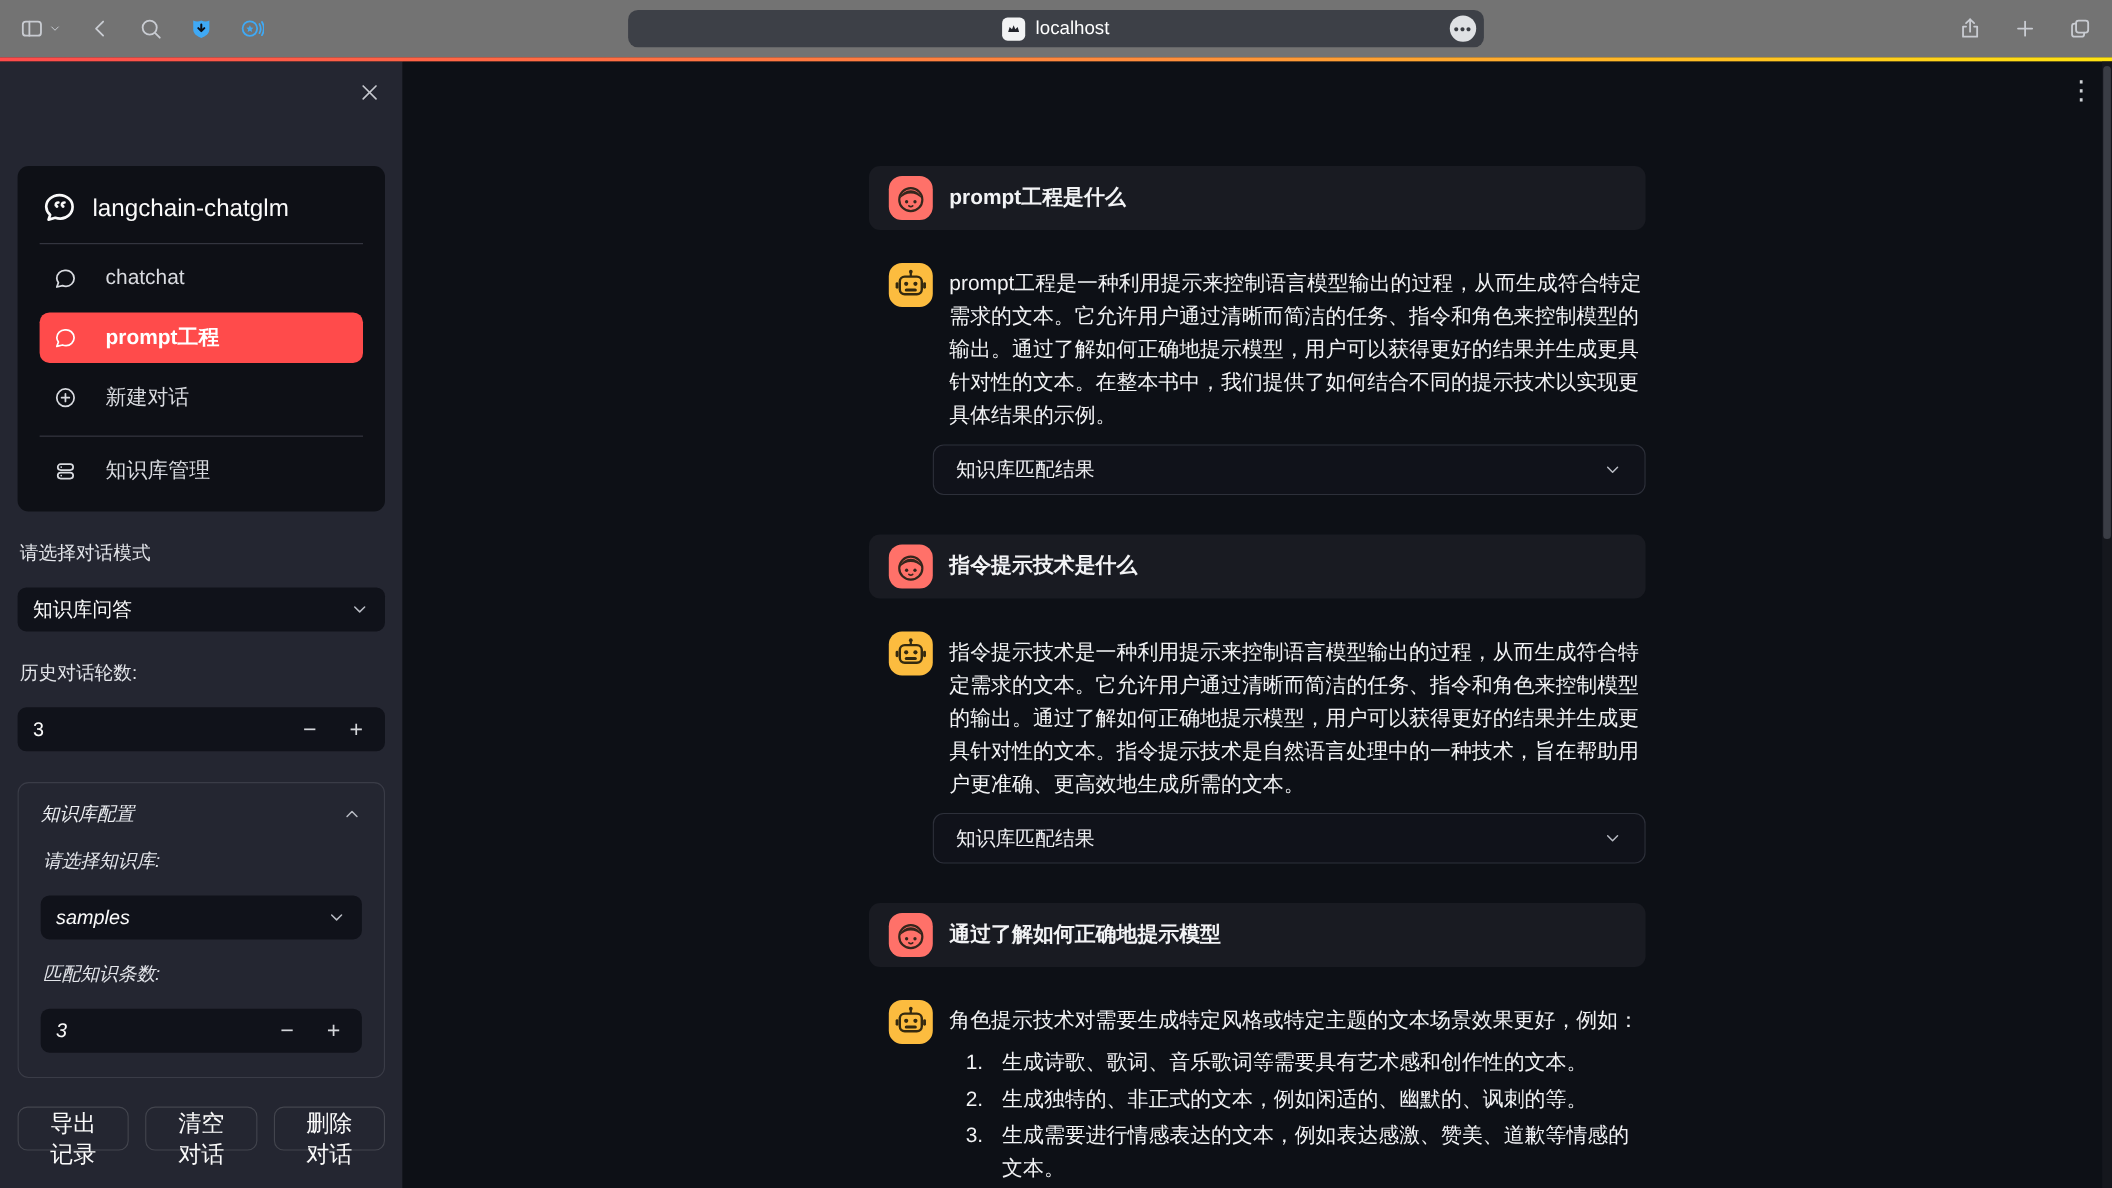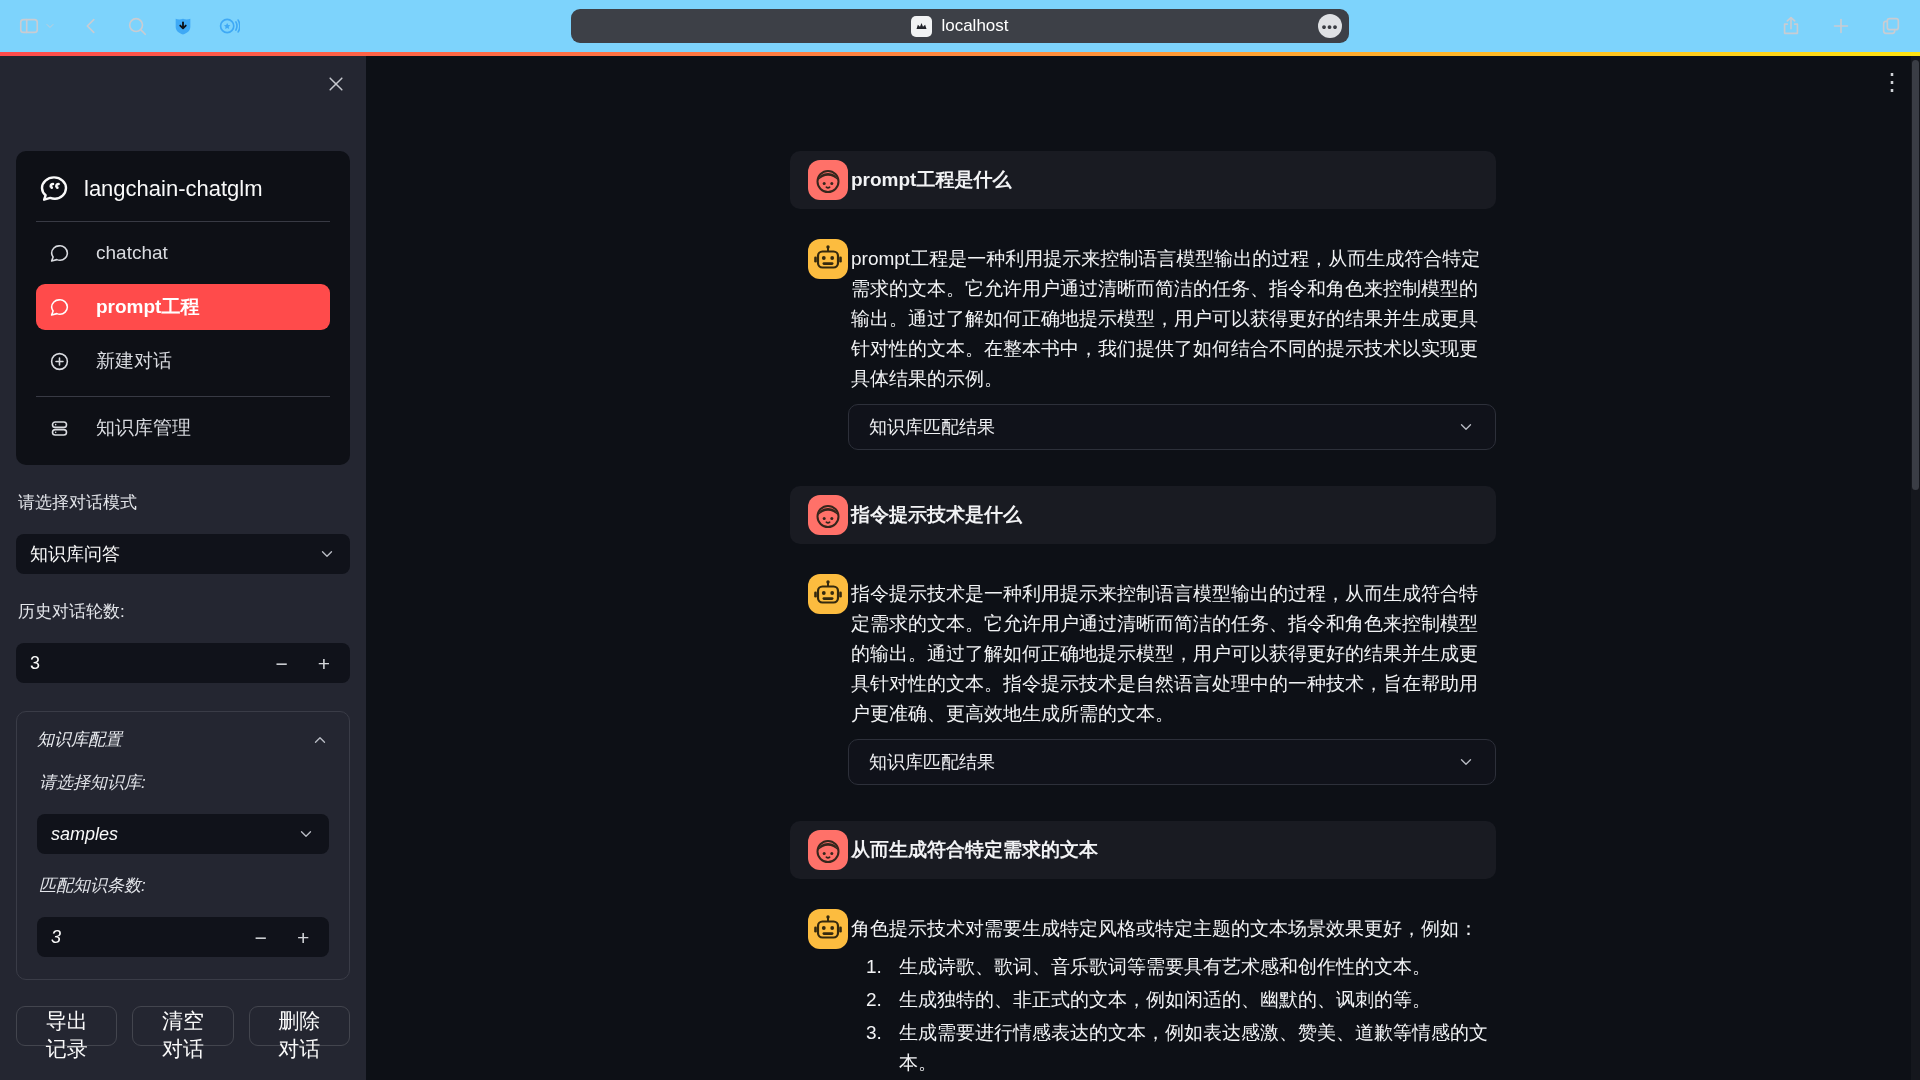--- a/index.html
+++ b/index.html
@@ -1,20 +1,20 @@
 <!DOCTYPE html>
 <html><head>
 <meta charset="utf-8">
 <style>
   * { margin:0; padding:0; box-sizing:border-box; }
   html,body { width:1920px; height:1080px; overflow:hidden; background:#0d1016;
               font-family:"Liberation Sans","DejaVu Sans",sans-serif; }
 
   
-  .browser-bar { position:relative; height:52px; background:#7dd3fc; display:flex;
+  .browser-bar { position:relative; height:52px; background:#737373; display:flex;
                  align-items:center; padding:0 18px; color:#c9ccd2; }
   .tb-group { display:flex; align-items:center; gap:26px; }
   .tb-left { gap:24px; }
   .ic { fill:none; stroke:currentColor; stroke-width:1.8; stroke-linecap:round; stroke-linejoin:round; }
   .tb-ic { width:22px; height:22px; display:block; }
   .panel-wrap { display:flex; align-items:center; gap:4px; }
   .chev-mini { width:12px; height:12px; }
   .url-pill { position:absolute; left:50%; top:9px; transform:translateX(-50%);
               width:778px; height:34px; background:#3d4047; border-radius:9px;
               display:flex; align-items:center; justify-content:center; gap:9px;
@@ -67,21 +67,21 @@
               font-family:inherit; }
 
   
   .main { position:relative; flex:1; background:#0d1016; }
   .kebab { position:absolute; top:12px; right:16px; color:#cfd2d6; font-size:24px; cursor:pointer; }
   .scroll-track { position:absolute; right:0; top:0; bottom:0; width:9px; background:#15171d; }
   .scroll-thumb { position:absolute; right:1px; top:4px; width:7px; height:430px;
                   background:#3a3d45; border-radius:4px; }
 
   .chat-col { width:706px; margin:0 auto; padding-top:95px; }
-  .msg { display:flex; gap:3px; }
+  .msg { display:flex; gap:15px; }
   .msg.user { background:#191b22; border-radius:10px; padding:9px 20px 9px 18px;
               align-items:center; font-weight:bold; }
   .msg.assistant { padding:0 0 0 18px; margin-top:30px; align-items:flex-start; }
   .avatar { width:40px; height:40px; border-radius:12px; flex:none;
             display:flex; align-items:center; justify-content:center; }
   .avatar.user { background:#ff7169; }
   .avatar.assistant { background:#fcbc3f; }
   .avatar svg { width:40px; height:40px; }
   .msg-body { color:#f2f3f5; font-size:19px; line-height:30px; padding-top:5px; }
   .msg.user .msg-body { padding-top:0; }
@@ -341,21 +341,21 @@
             <div class="avatar user">
               <svg viewBox="0 0 40 40">
                 <circle cx="20" cy="21.5" r="10.5" fill="none" stroke="#35261c" stroke-width="2"></circle>
                 <path d="M9.8 20.5 A10.7 10.7 0 0 1 30.2 20.5 Q25.5 15.8 20 15.8 Q14.5 15.8 9.8 20.5 Z" fill="#35261c"></path>
                 <circle cx="16.2" cy="23.4" r="1.5" fill="#35261c"></circle>
                 <circle cx="23.8" cy="23.4" r="1.5" fill="#35261c"></circle>
                 <path d="M18.3 27.2 q1.7 1.4 3.4 0" fill="none" stroke="#35261c" stroke-width="1.6" stroke-linecap="round"></path>
               </svg>
             </div>
             <div class="msg-body">
-              <div>从而生成符合特定需求的文本</div>
+              <div>通过了解如何正确地提示模型</div>
             </div>
           </div>
           <div class="msg assistant">
             <div class="avatar assistant">
               <svg viewBox="0 0 40 40">
                 <line x1="20" y1="9" x2="20" y2="12.5" stroke="#34290f" stroke-width="2"></line>
                 <circle cx="20" cy="8" r="1.7" fill="#34290f"></circle>
                 <rect x="10" y="12.5" width="20" height="16" rx="4.5" fill="none" stroke="#34290f" stroke-width="2.2"></rect>
                 <rect x="6.2" y="17.5" width="2.6" height="6" rx="1.3" fill="#34290f"></rect>
                 <rect x="31.2" y="17.5" width="2.6" height="6" rx="1.3" fill="#34290f"></rect>

